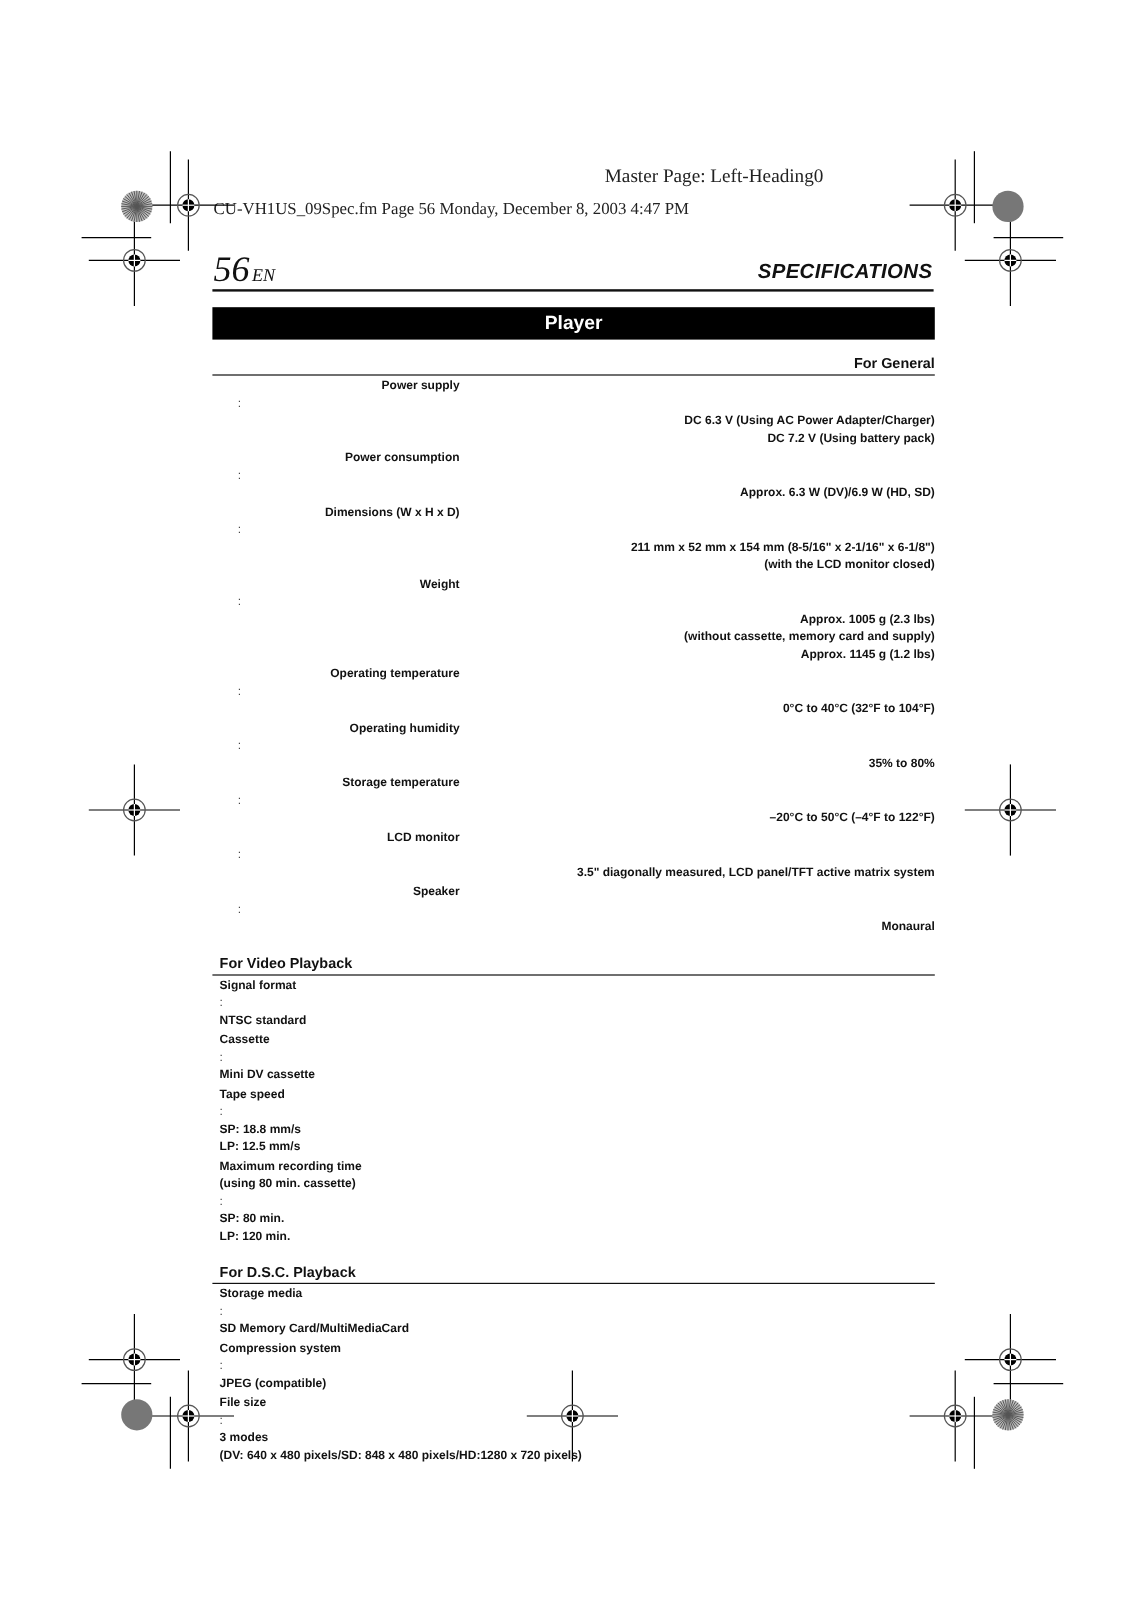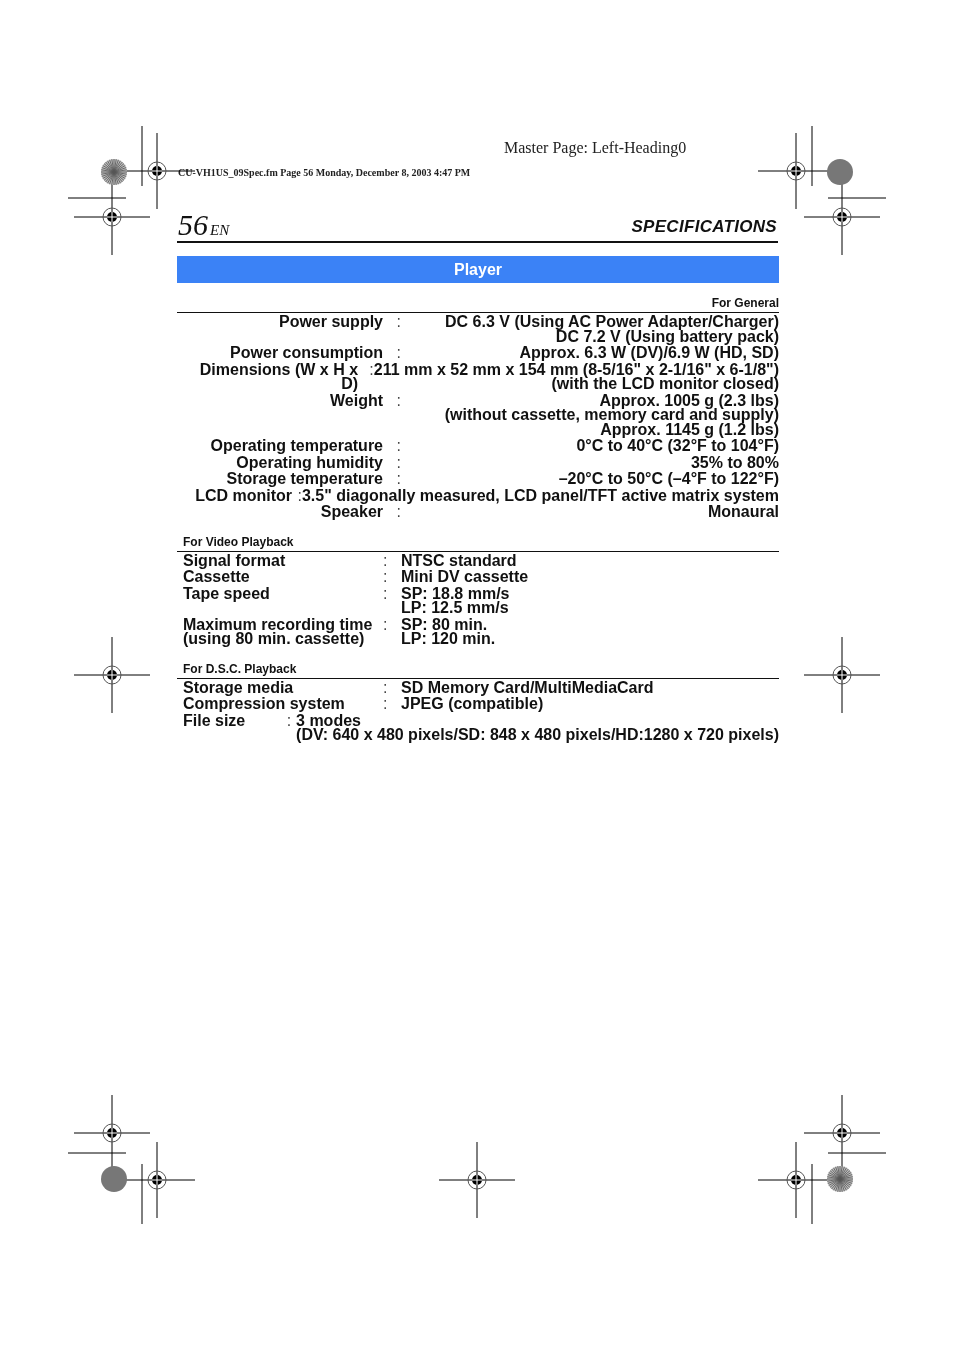--- a/index.html
+++ b/index.html
@@ -1,31 +1,31 @@
 <!DOCTYPE html>
 <html><head>
 <meta charset="utf-8">
 <style>
   html, body { margin: 0; padding: 0; background: #ffffff; }
   body { width: 954px; height: 1351px; position: relative; overflow: hidden;
          font-family: "Liberation Sans", sans-serif; color: #111; }
   .abs { position: absolute; }
   .master { left: 504px; top: 139px; font-size: 16px; font-family: "Liberation Serif", serif; color: #222; }
-  .fileinfo { left: 178px; top: 167px; font-size: 10px; font-family: "Liberation Serif", serif; color: #222; font-weight: bold; }
+  .fileinfo { left: 178px; top: 167px; font-size: 14px; font-family: "Liberation Serif", serif; color: #222; }
   .pagenum { left: 178px; top: 208px; font-family: "Liberation Serif", serif; }
   .pagenum .num { font-size: 30px; font-style: italic; }
   .pagenum .lang { font-size: 15px; margin-left: 2px; font-style: italic; }
   .section-title { right: 177px; top: 217px; font-size: 17px; font-weight: bold; font-style: italic; letter-spacing: 0.3px; }
   .rule-top { left: 177px; top: 241px; width: 601px; height: 2px; background: #111; }
-  .banner { left: 177px; top: 256px; width: 602px; height: 27px; background: #3b82f6; color: #fff;
+  .banner { left: 177px; top: 256px; width: 602px; height: 27px; background: #000000; color: #fff;
             font-weight: bold; font-size: 16px; text-align: center; line-height: 27px; }
   .spec { left: 183px; width: 596px; }
   .group-head { font-weight: bold; font-size: 12px; height: 17px; line-height: 17px; }
   .group-rule { height: 1px; background: #111; margin-left: -6px; margin-right: 0; }
-  .row { display: flex; font-size: 16px; line-height: 14.5px; margin-top: 2px; }
+  .row { display: flex; font-size: 10px; line-height: 14.5px; margin-top: 2px; flex-direction: column; }
   .row .label { width: 200px; font-weight: bold; }
   .row .colon { width: 18px; color: #444; }
   .row .value { flex: 1; font-family: "Liberation Sans", sans-serif; }
   .row .value div { white-space: nowrap; font-weight: bold; }
 </style>
 </head>
 <body>
 
 <div class="abs master">Master Page: Left-Heading0</div>
 <div class="abs fileinfo">CU-VH1US_09Spec.fm  Page 56  Monday, December 8, 2003  4:47 PM</div>

